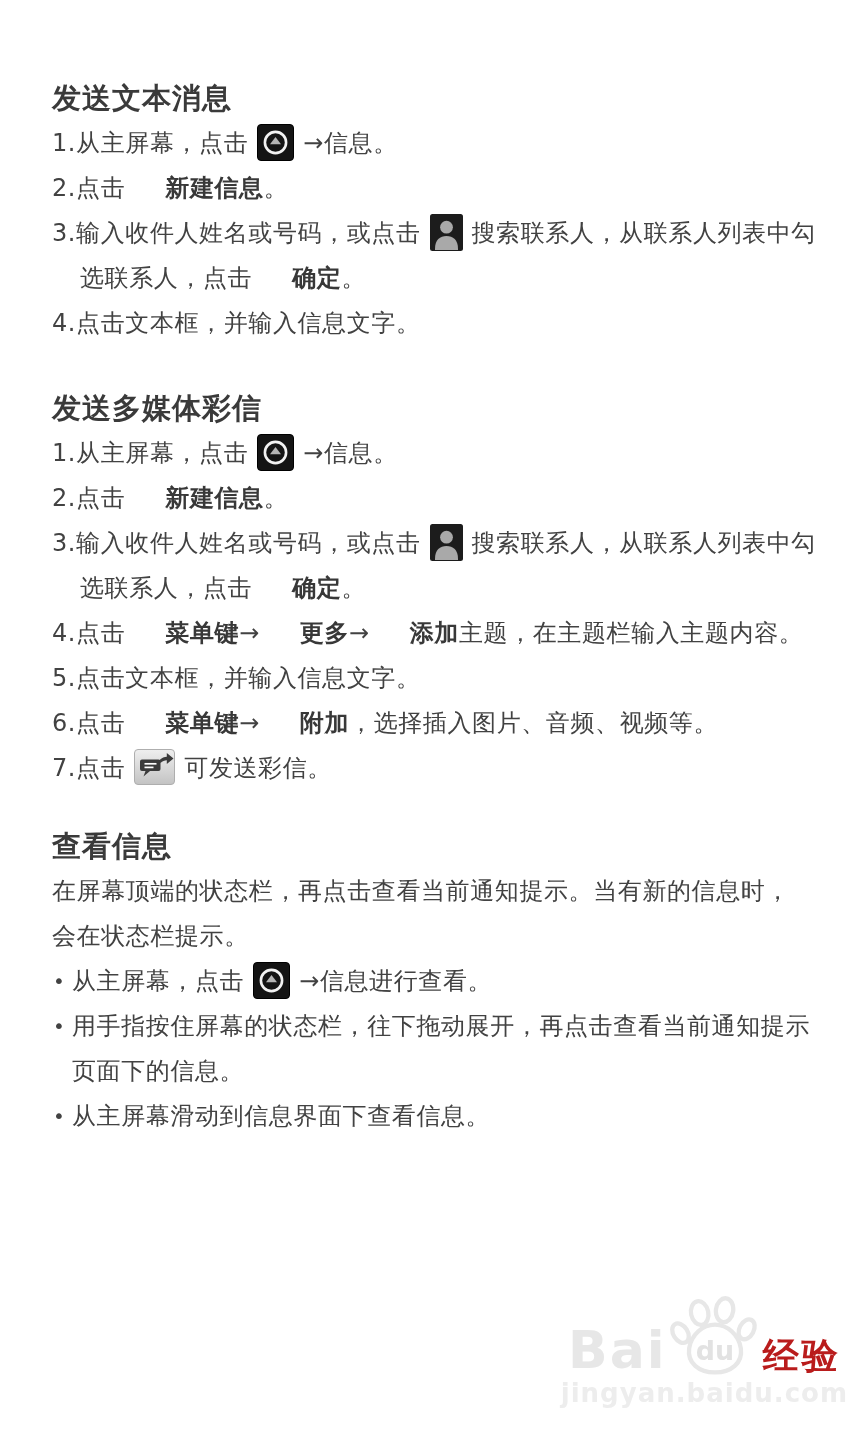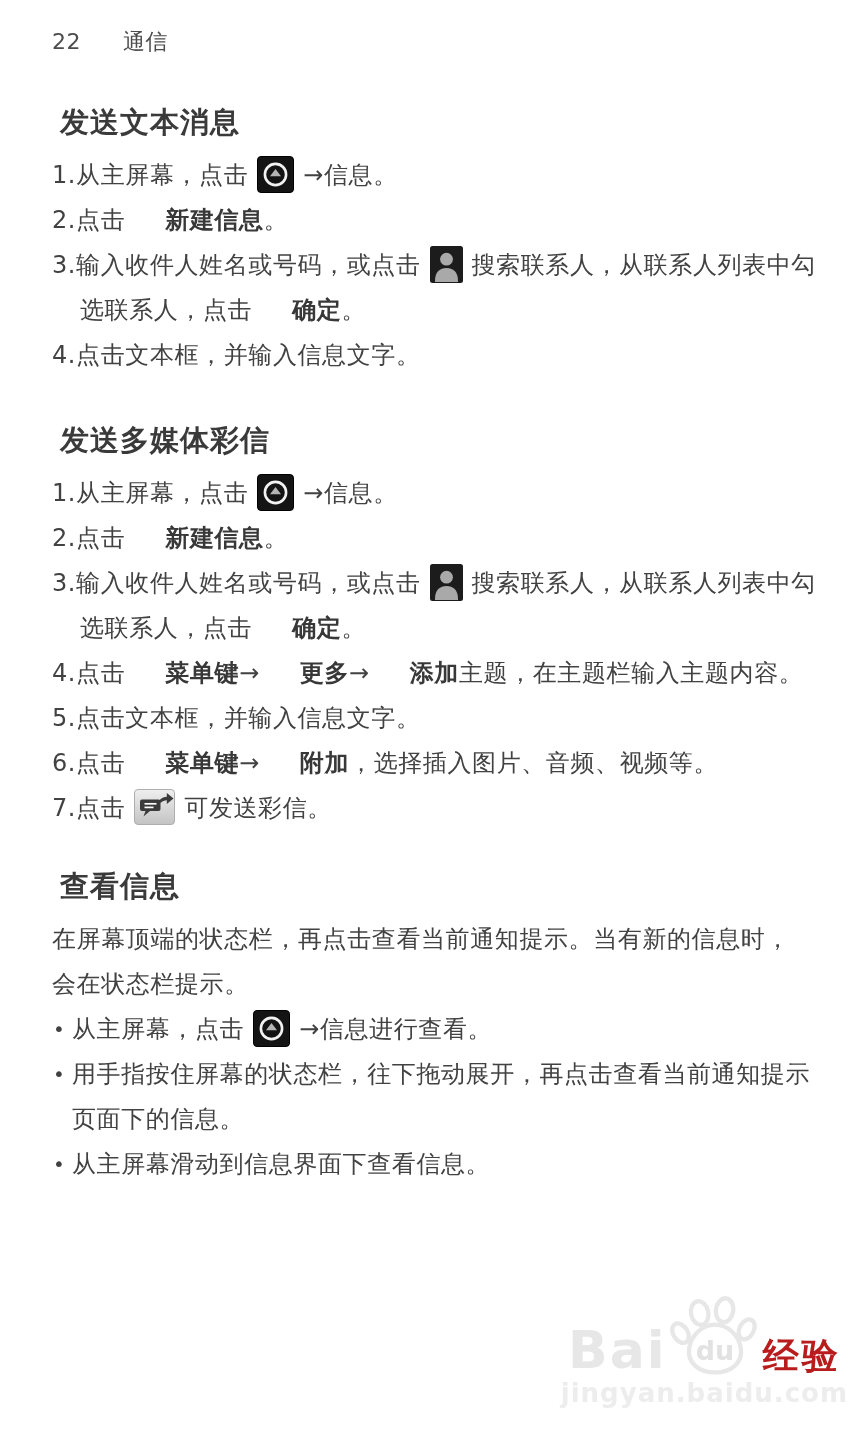--- a/index.html
+++ b/index.html
@@ -10,21 +10,21 @@
     overflow:hidden;
     font-family:"DejaVu Sans","Liberation Sans",sans-serif;
     color:#424242;
   }
   .content { padding:30px 40px 0 52px; }
 
   .hdr { font-size:22px; line-height:24px; color:#4c4c4c; letter-spacing:0.5px; }
   .hdr .chapter { margin-left:42px; }
 
   .heading {
-    margin:8px; font-size:29px; font-weight:bold; color:#3a3a3a;
+    margin:0; font-size:29px; font-weight:bold; color:#3a3a3a;
     line-height:45px; letter-spacing:1px;
   }
   .sec1 .heading { margin-top:46px; }
   .sec2 .heading { margin-top:40px; }
   .sec3 .heading { margin-top:33px; }
 
   .li, .para {
     font-size:24px; line-height:45px; letter-spacing:0.6px;
     white-space:nowrap; color:#424242;
   }
@@ -73,23 +73,20 @@
       <line x1="10.5" y1="14.8" x2="22.5" y2="14.8" stroke="#ffffff" stroke-width="1.7"></line>
       <line x1="10.5" y1="18.4" x2="19.5" y2="18.4" stroke="#ffffff" stroke-width="1.7"></line>
       <path d="M25 11.5 C28 8.5 30.5 7.8 32.8 7.7 L32.8 4 L39.5 9.5 L32.8 15 L32.8 11.2 C30.5 11.3 28.5 12 26.5 14 Z" fill="#3b3b3b"></path>
     </g>
   </defs>
 </svg>
 
 <div class="page">
   <div class="content">
 
-    <div class="hdr">
-      <span>22</span><span class="chapter">通信</span>
-    </div>
 
     <section class="sec1">
       <h2 class="heading">发送文本消息</h2>
       <div class="li">
         <span>1.从主屏幕，点击</span><svg class="inline-icon" width="37" height="37" viewBox="0 0 37 37">
             <use href="#ic-launcher"></use>
           </svg><span>→信息。</span>
       </div>
       <div class="li">
         <span>2.点击</span><b>新建信息</b><span>。</span>

